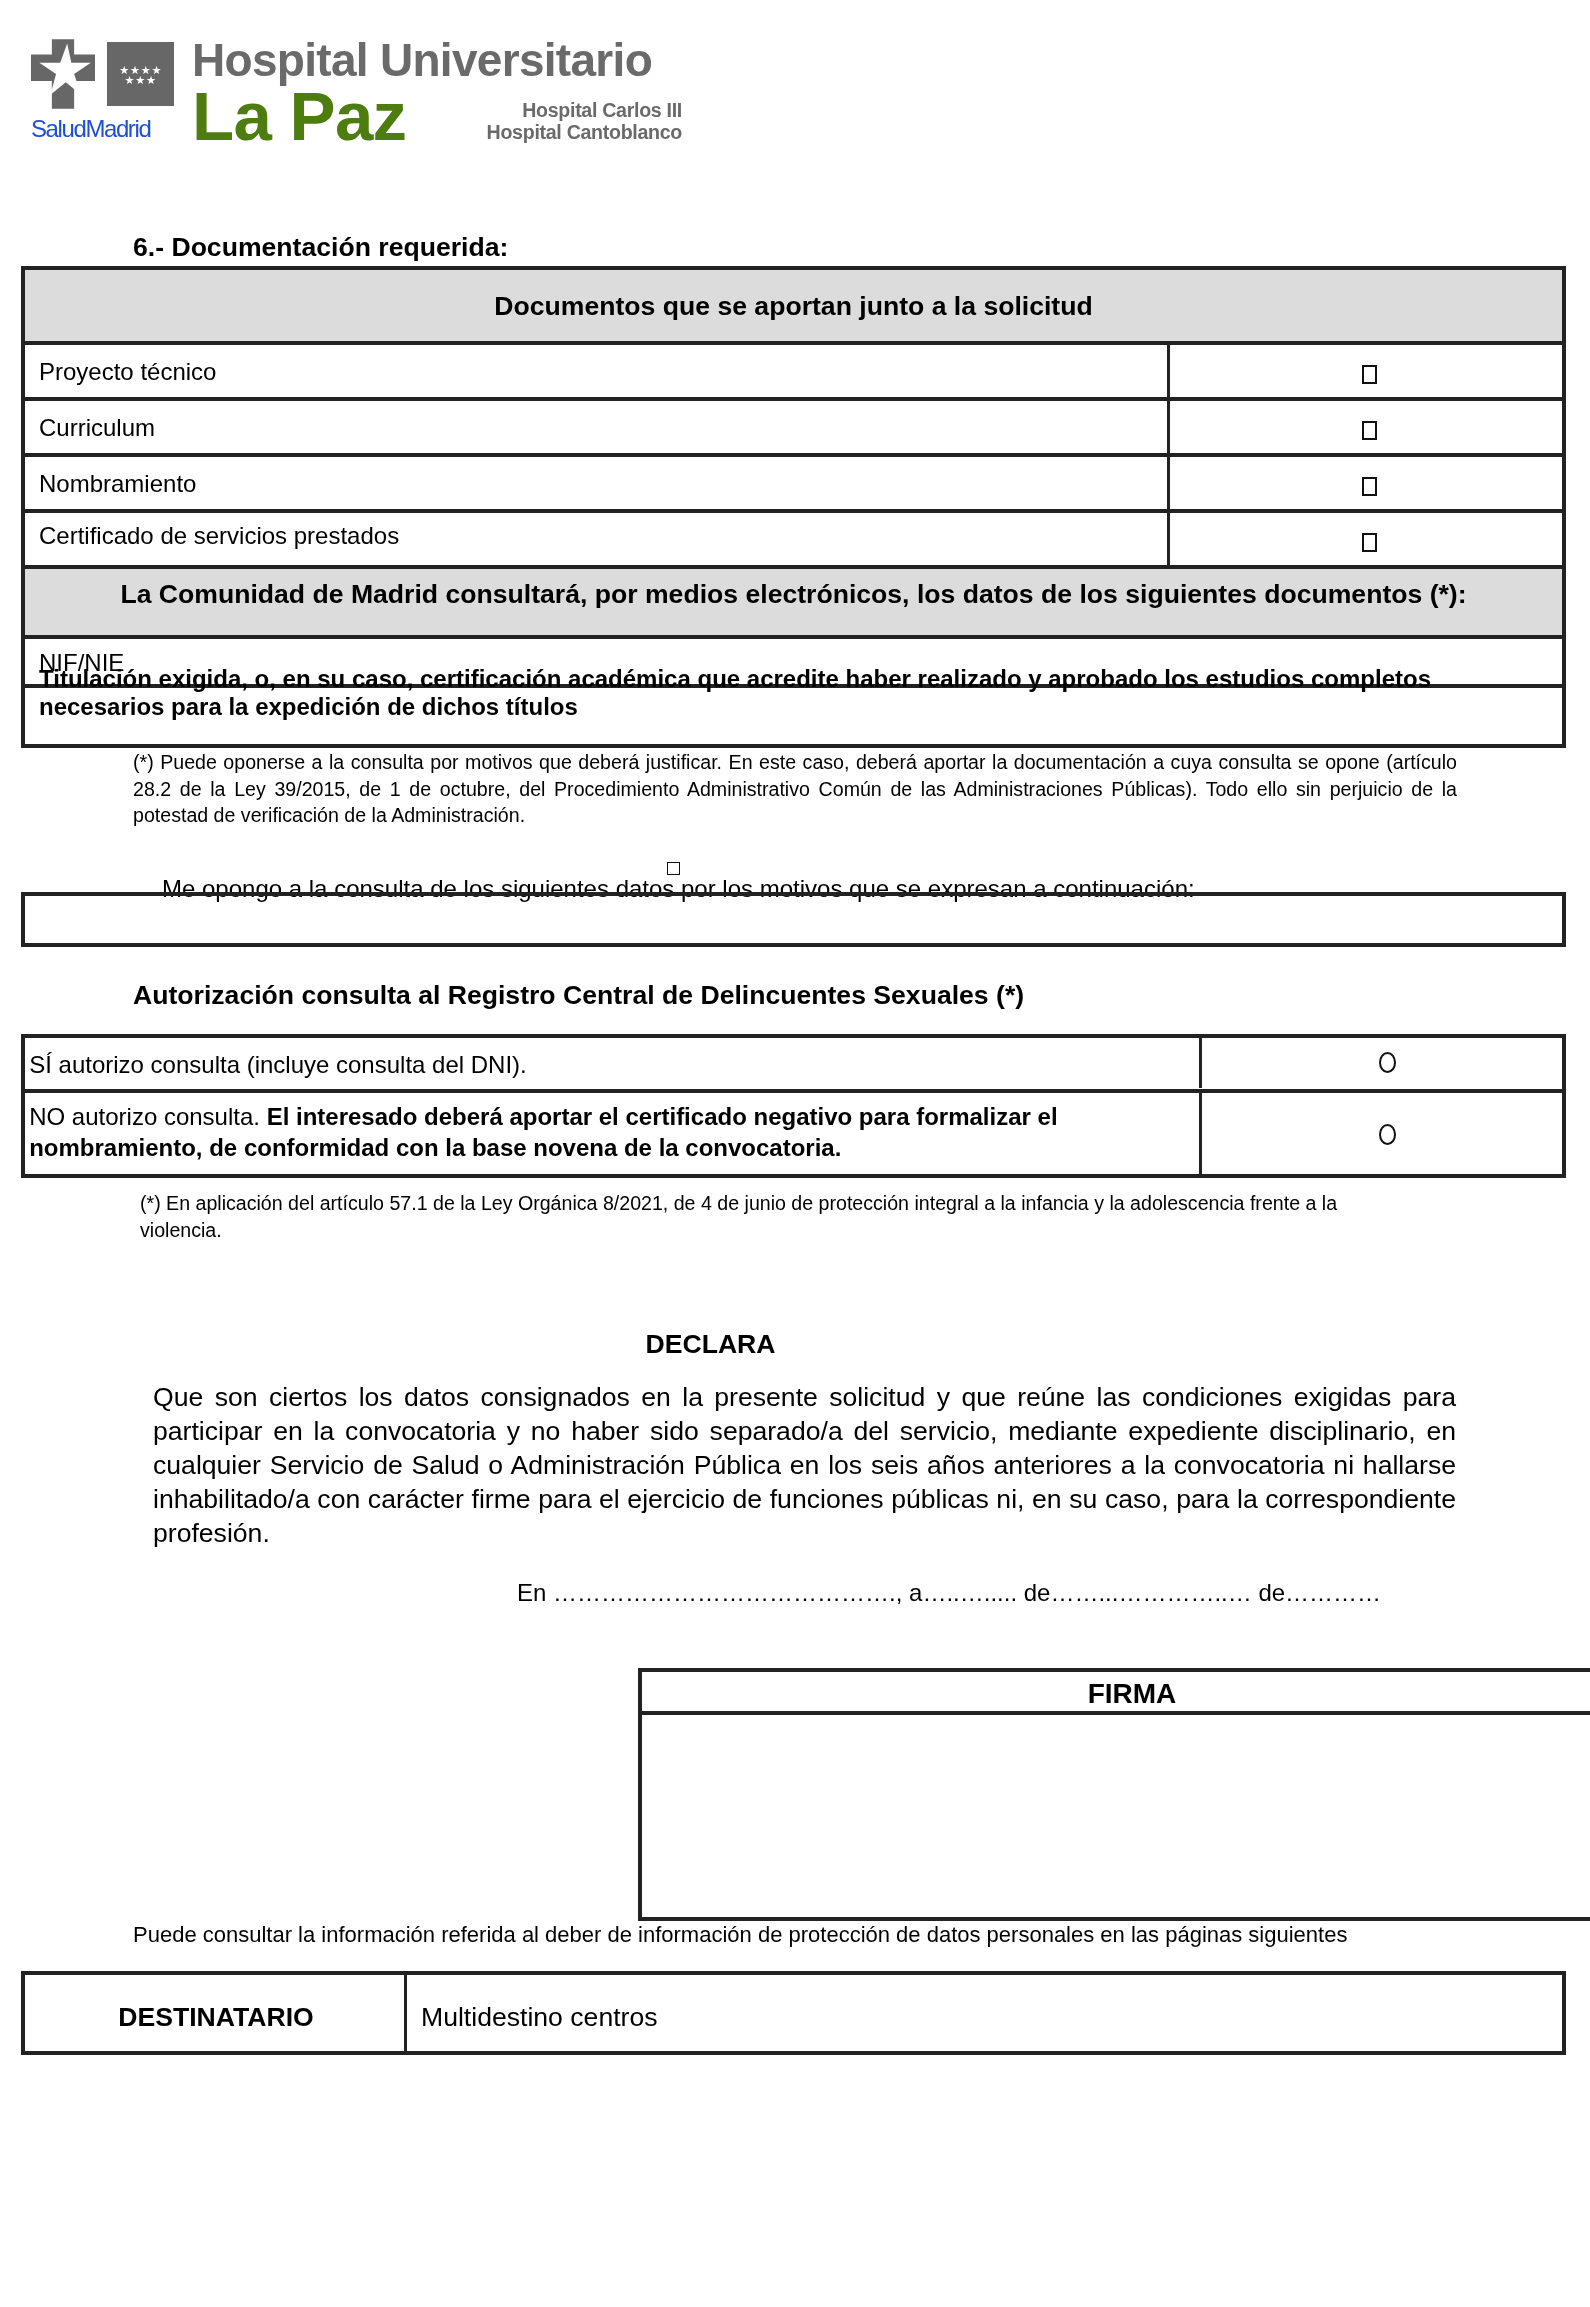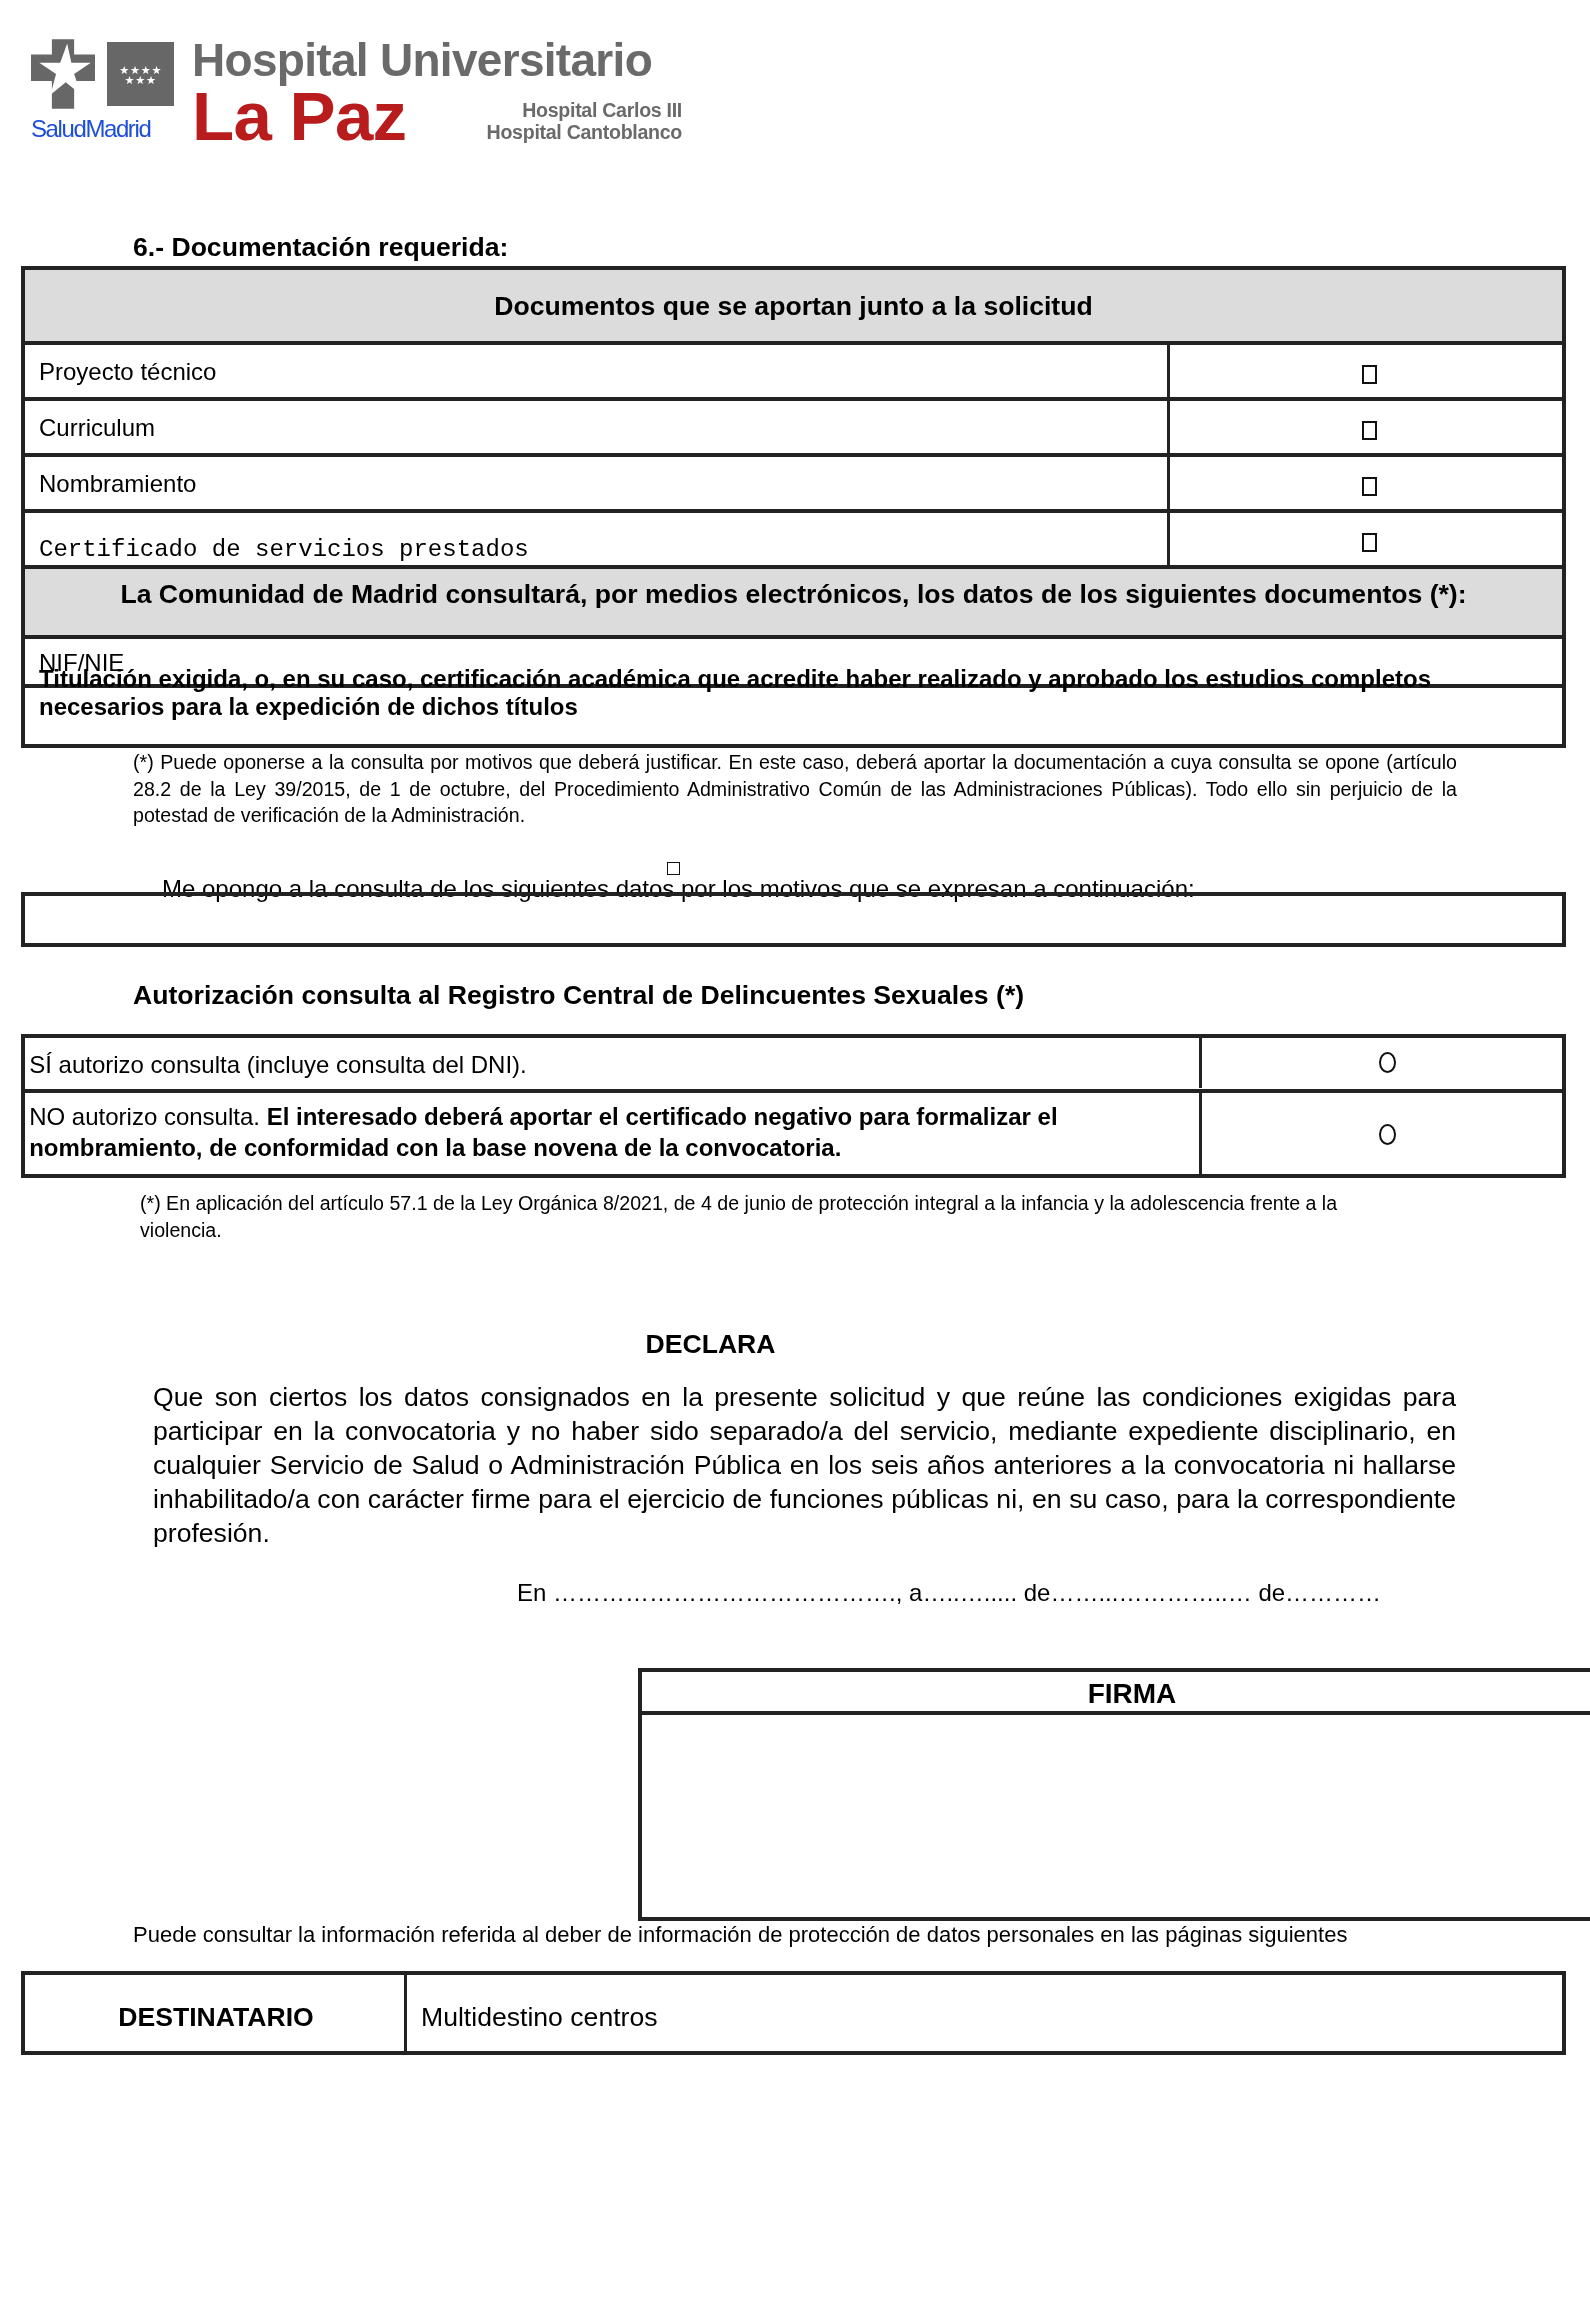--- a/index.html
+++ b/index.html
@@ -6,21 +6,21 @@
   body { width: 1590px; height: 2307px; position: relative; font-family: "Liberation Sans", sans-serif; color: #000; overflow: hidden; }
   .abs { position: absolute; }
 
   
   .logo { left: 31px; top: 39px; width: 651px; height: 105px; color: #6a6a6a; }
   .logo-cross { left: 0; top: 0; width: 64px; height: 70px; }
   .logo-flag { left: 76px; top: 2.8px; width: 67px; height: 64px; background: #676767; }
   .logo-stars { position: absolute; left: 4.2px; top: 24px; width: 59px; text-align: center; color: #fff; font-size: 11.2px; line-height: 10.5px; letter-spacing: 0.7px; font-family: "DejaVu Sans", sans-serif; }
   .logo-salud { left: 0; top: 76px; font-size: 24px; letter-spacing: -1.4px; color: #1d4ed8; }
   .logo-hu { left: 161px; top: -4.2px; font-size: 46px; font-weight: bold; letter-spacing: -0.7px; color: #6a6a6a; line-height: 50px; }
-  .logo-lapaz { left: 161px; top: 43px; font-size: 69px; font-weight: bold; color: #b91c1c; line-height: 70px; letter-spacing: -0.7px; }
+  .logo-lapaz { left: 161px; top: 43px; font-size: 69px; font-weight: bold; color: #4d7c0f; line-height: 70px; letter-spacing: -0.7px; }
   .logo-sub { left: 427px; top: 60px; font-size: 19.6px; font-weight: bold; color: #6a6a6a; text-align: right; width: 224px; line-height: 22px; letter-spacing: -0.3px; }
 
   .section-title { font-size: 26.6px; font-weight: bold; }
 
   
   .tbl { border: 4.2px solid #222; box-sizing: border-box; }
   .row { position: absolute; left: 0; right: 0; border-bottom: 4.2px solid #222; box-sizing: border-box; }
   .row.last { border-bottom: none; }
   .gray { background: #dcdcdc; }
   .cell-text { position: absolute; font-size: 24px; }
@@ -68,21 +68,21 @@
     <div class="cell-text" style="left:14px; top:12.6px;">Curriculum</div>
     <div class="vdiv" style="left:1142px; top:0; height:52px;"></div>
     <div class="checkbox" style="left:1337px; top:19.6px;"></div>
   </div>
   <div class="row" style="top:187px; height:56px;">
     <div class="cell-text" style="left:14px; top:12.6px;">Nombramiento</div>
     <div class="vdiv" style="left:1142px; top:0; height:52px;"></div>
     <div class="checkbox" style="left:1337px; top:19.6px;"></div>
   </div>
   <div class="row" style="top:243px; height:56px;">
-    <div class="cell-text" style="left:14px; top:23px;font-family:Liberation Mono, monospace;">Certificado de servicios prestados</div>
+    <div class="cell-text" style="left:14px; top:9px;">Certificado de servicios prestados</div>
     <div class="vdiv" style="left:1142px; top:0; height:52px;"></div>
     <div class="checkbox" style="left:1337px; top:19.6px;"></div>
   </div>
 
   <div class="row gray" style="top:299px; height:70px;">
     <div class="cell-text" style="left:0; right:0; top:9.8px; text-align:center; font-size:26.6px; font-weight:bold;">La Comunidad de Madrid consultará, por medios electrónicos, los datos de los siguientes documentos (*):</div>
   </div>
   <div class="row" style="top:369px; height:49px;">
     <div class="cell-text" style="left:14px; top:9.8px;">NIF/NIE</div>
   </div>

